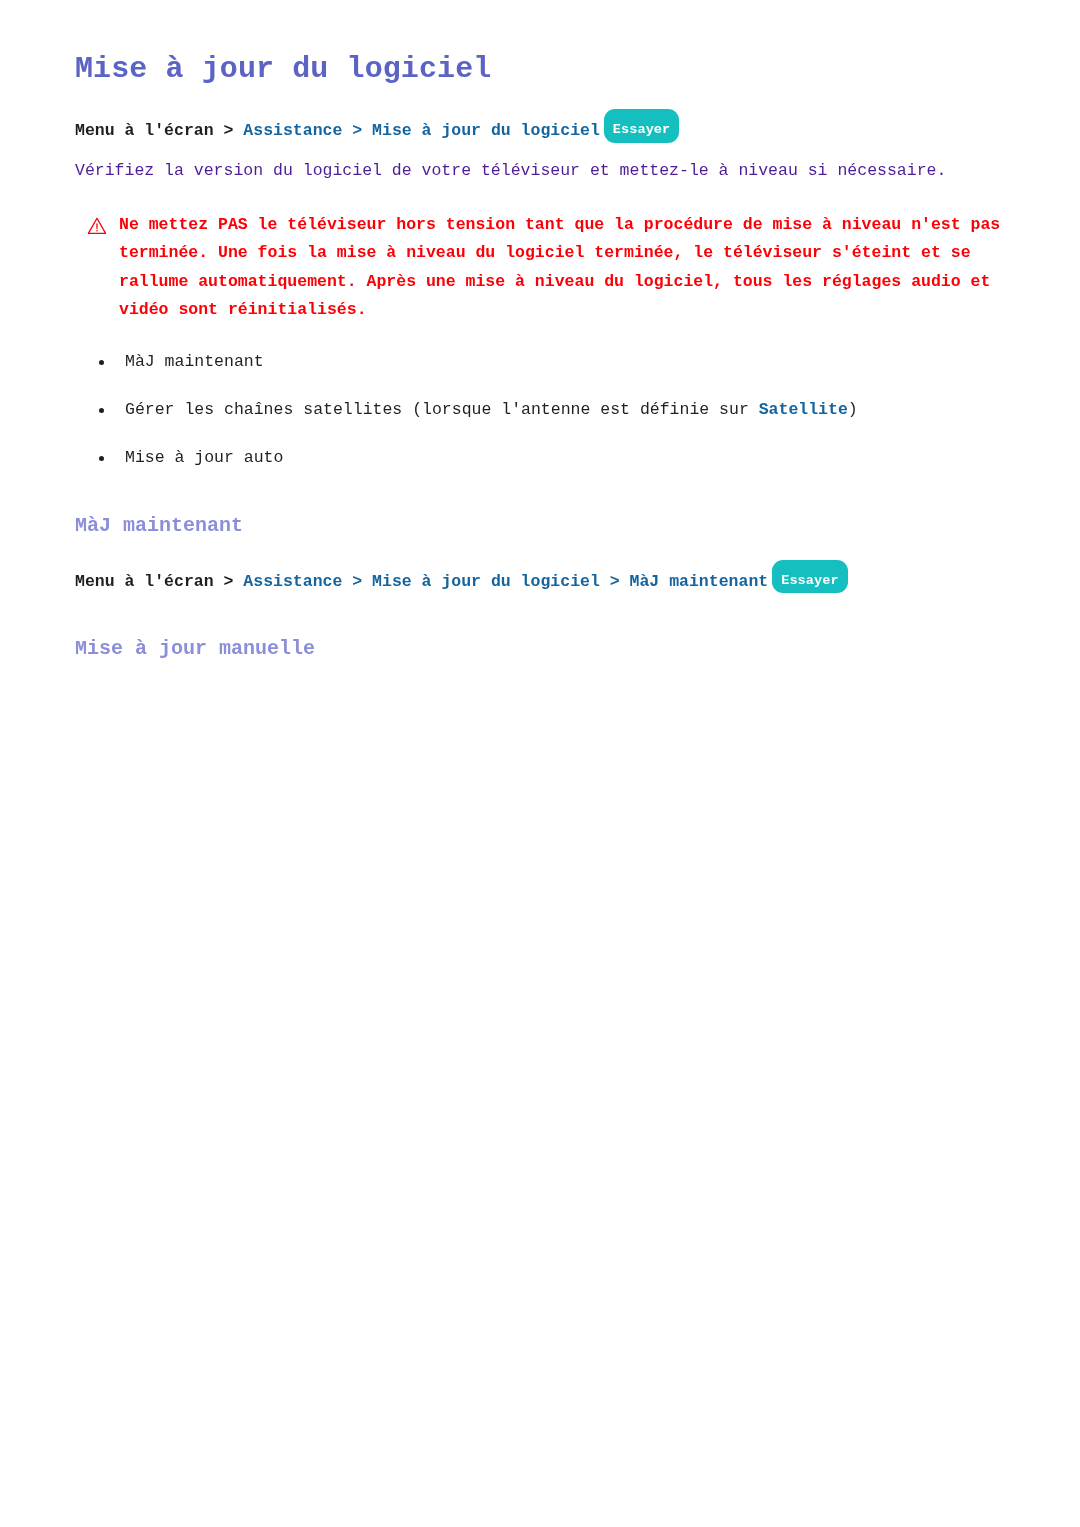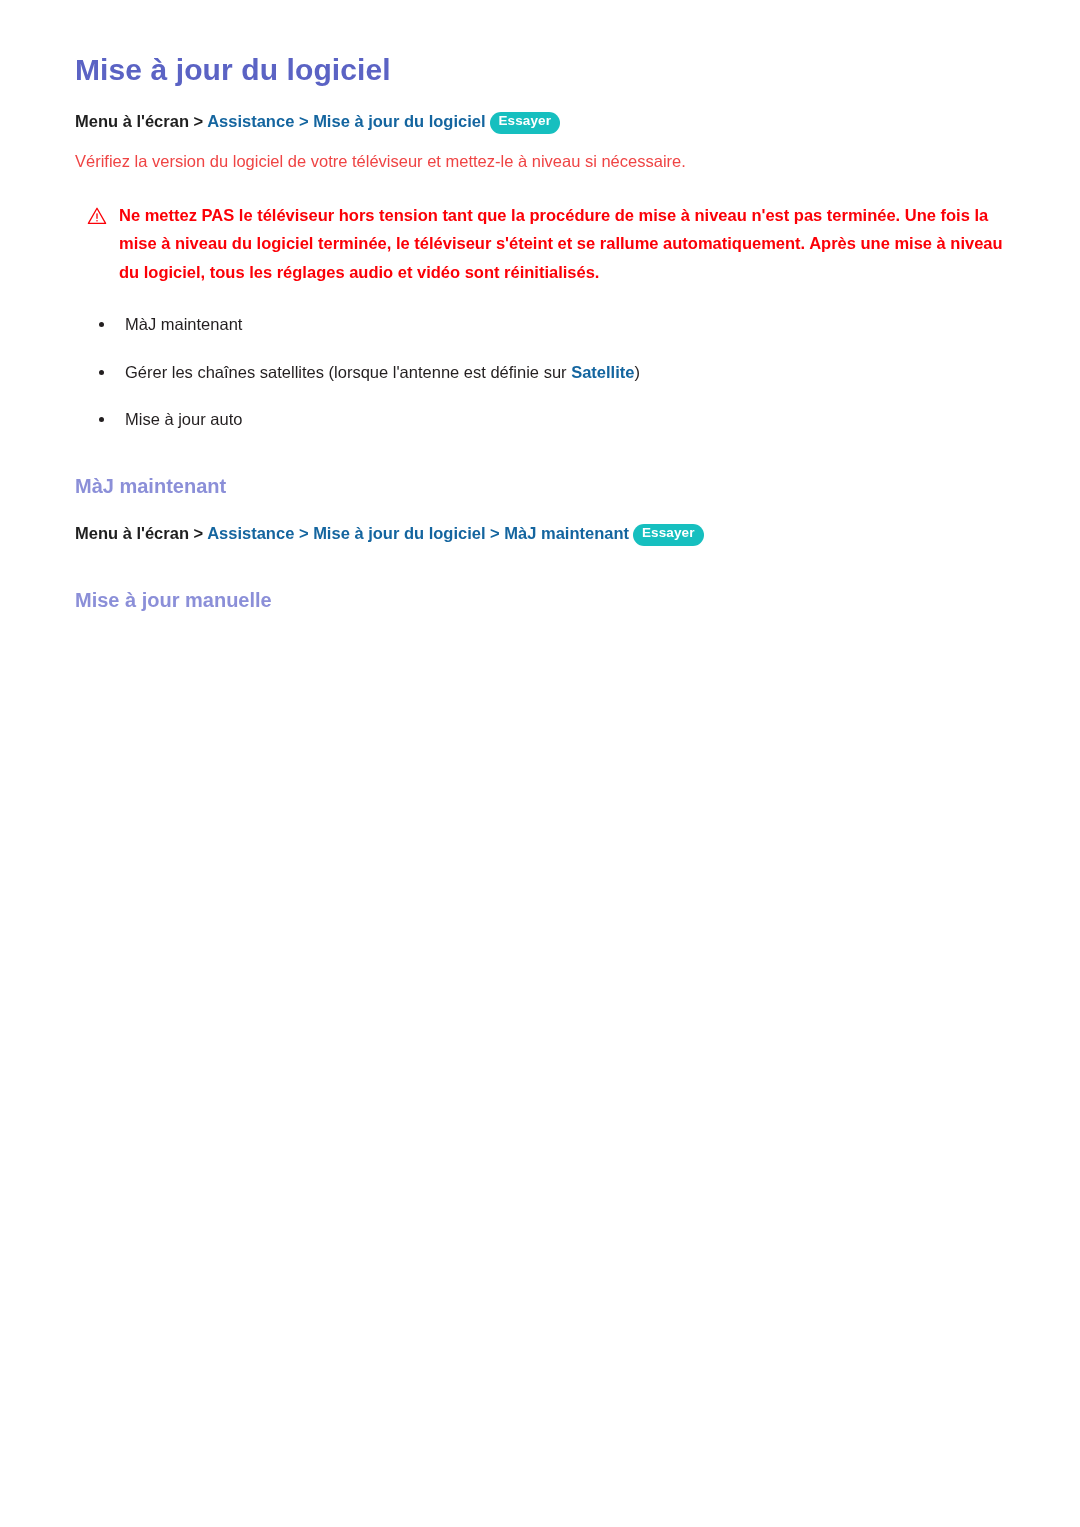--- a/index.html
+++ b/index.html
@@ -16,20 +16,21 @@
     -webkit-font-smoothing: antialiased;
   }
 
   .page {
     position: relative;
     width: 1080px;
     height: 1077px;
     box-sizing: border-box;
     padding: 52px 70px 0 75px;
     background: #ffffff;
+    font-family: Liberation Mono, monospace;
   }
 
   
   .page-title {
     font-size: 30px;
     font-weight: bold;
     color: #5b63c4;
     letter-spacing: 0.1px;
     margin: 0 0 22px 0;
     line-height: 1.18;
@@ -49,32 +50,32 @@
   .crumb-link { color: #14659f; text-align: center; }
   .crumb-sep { color: #14659f; }
 
   .try-badge {
     display: inline-block;
     background: #16bfbf;
     color: #ffffff;
     font-size: 13.5px;
     font-weight: bold;
     line-height: 1;
-    padding: 2px 9px 6px 9px;
+    padding: 14px 9px 6px 9px;
     border-radius: 11px;
     vertical-align: 2px;
     margin-left: 4px;
     letter-spacing: 0.1px;
   }
 
   
   .para {
     font-size: 16.5px;
     line-height: 1.62;
-    color: #ef4444;
+    color: #4c1d95;
     margin: 0 0 14px 0;
     font-weight: normal;
   }
   .para-wide { max-width: 935px; }
 
   
   .warning {
     display: flex;
     align-items: flex-start;
     margin: 26px 0 26px 0;

